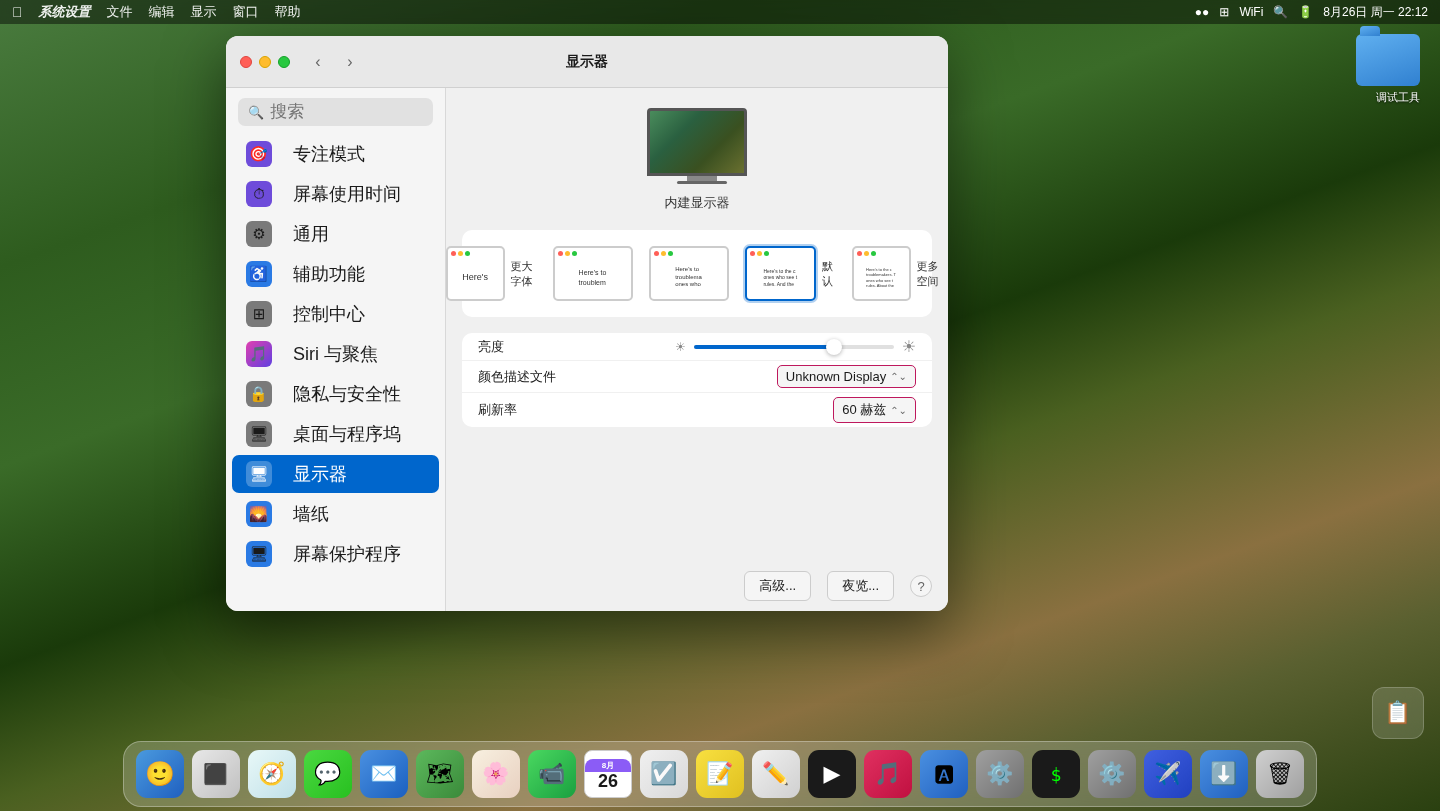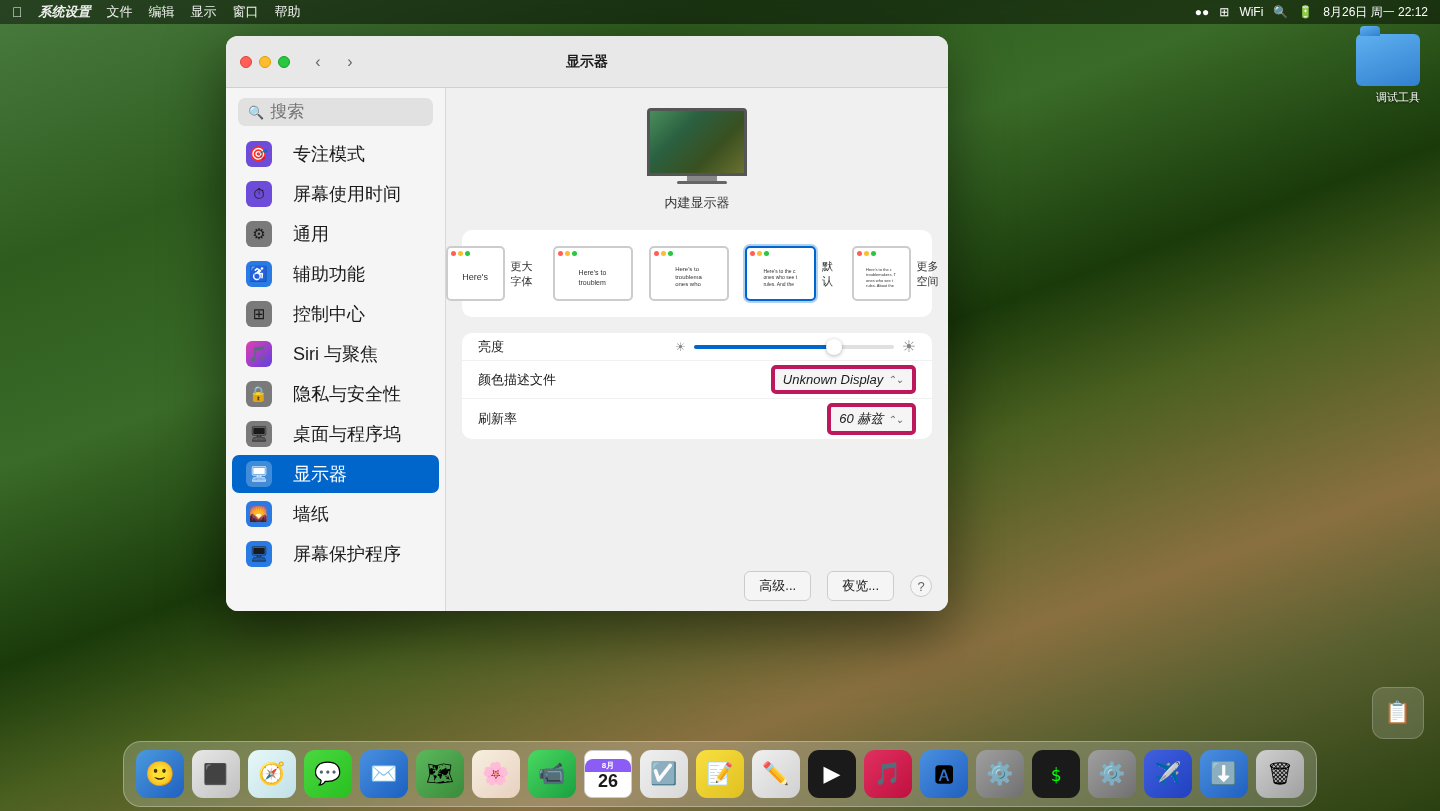--- a/index.html
+++ b/index.html
@@ -437,27 +437,26 @@
       right: 2px;
       box-shadow: 0 1px 3px rgba(0,0,0,0.2);
     }
 
     
     .dropdown-btn {
       display: flex;
       align-items: center;
       gap: 4px;
       background: #f5f5f5;
-      border: 4px solid #be185d;
+      border: 1px solid #be185d;
       border-radius: 5px;
       padding: 3px 8px;
       font-size: 13px;
       cursor: pointer;
       color: #1a1a1a;
-      font-style: italic;
     }
     .dropdown-arrow { font-size: 10px; color: #666; }
 
     
     .bottom-buttons {
       display: flex;
       justify-content: flex-end;
       align-items: center;
       padding: 10px 16px;
       gap: 16px;

